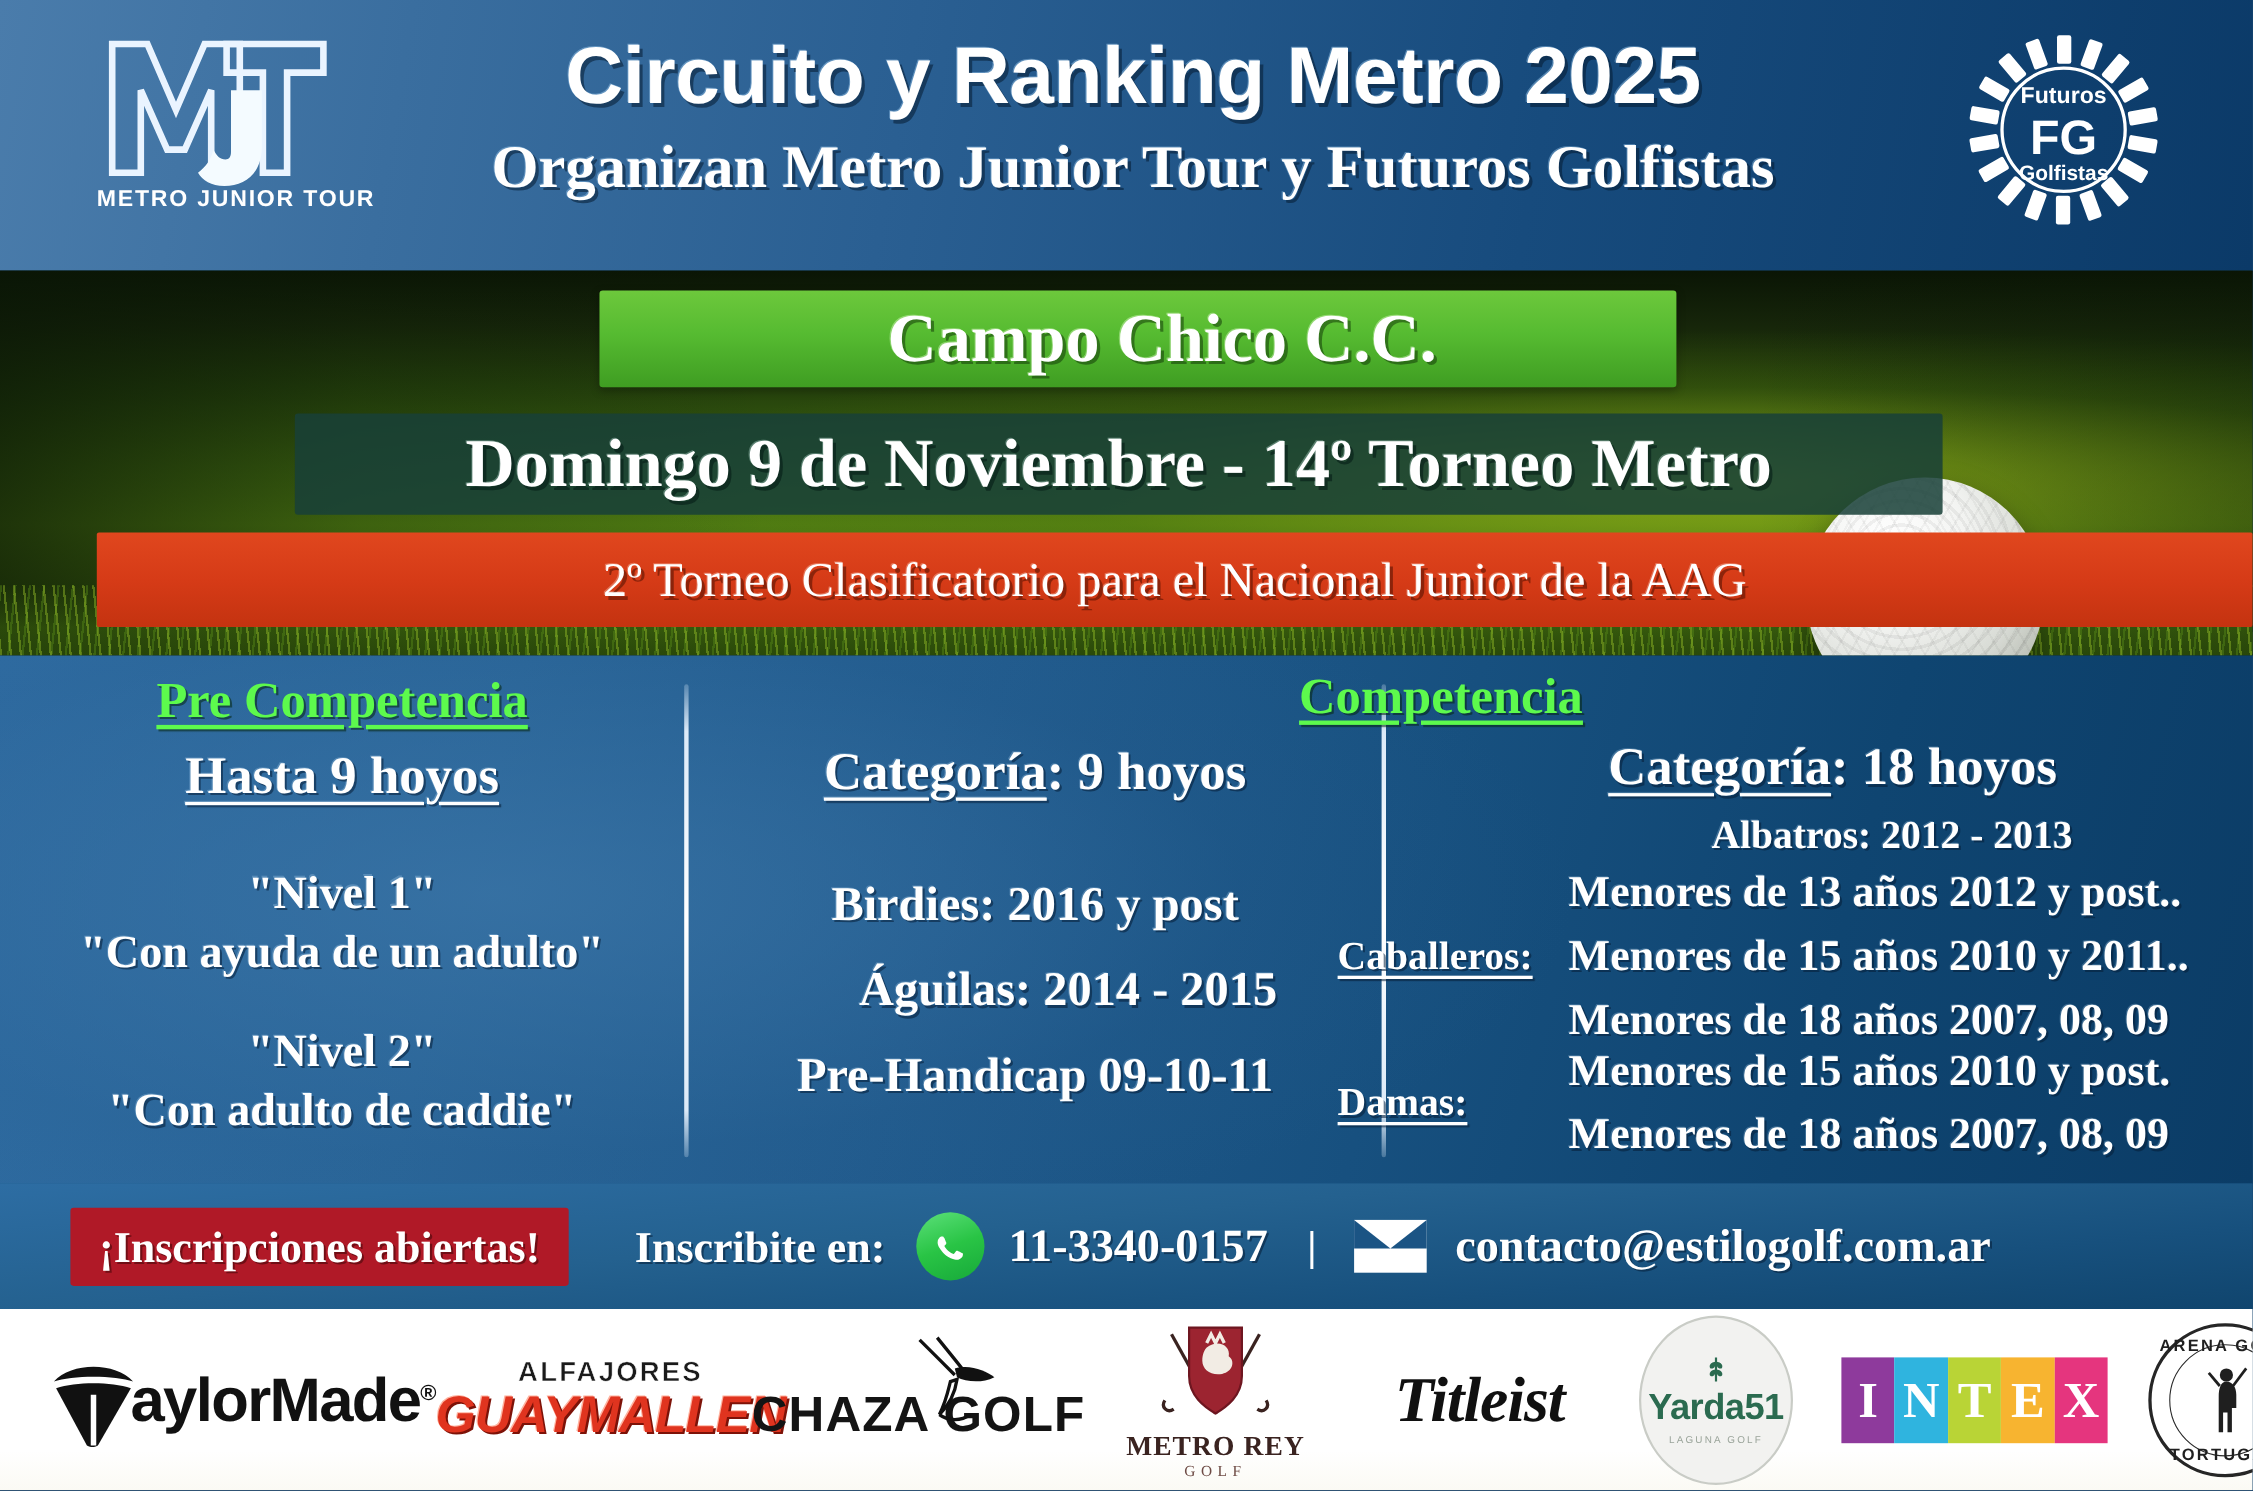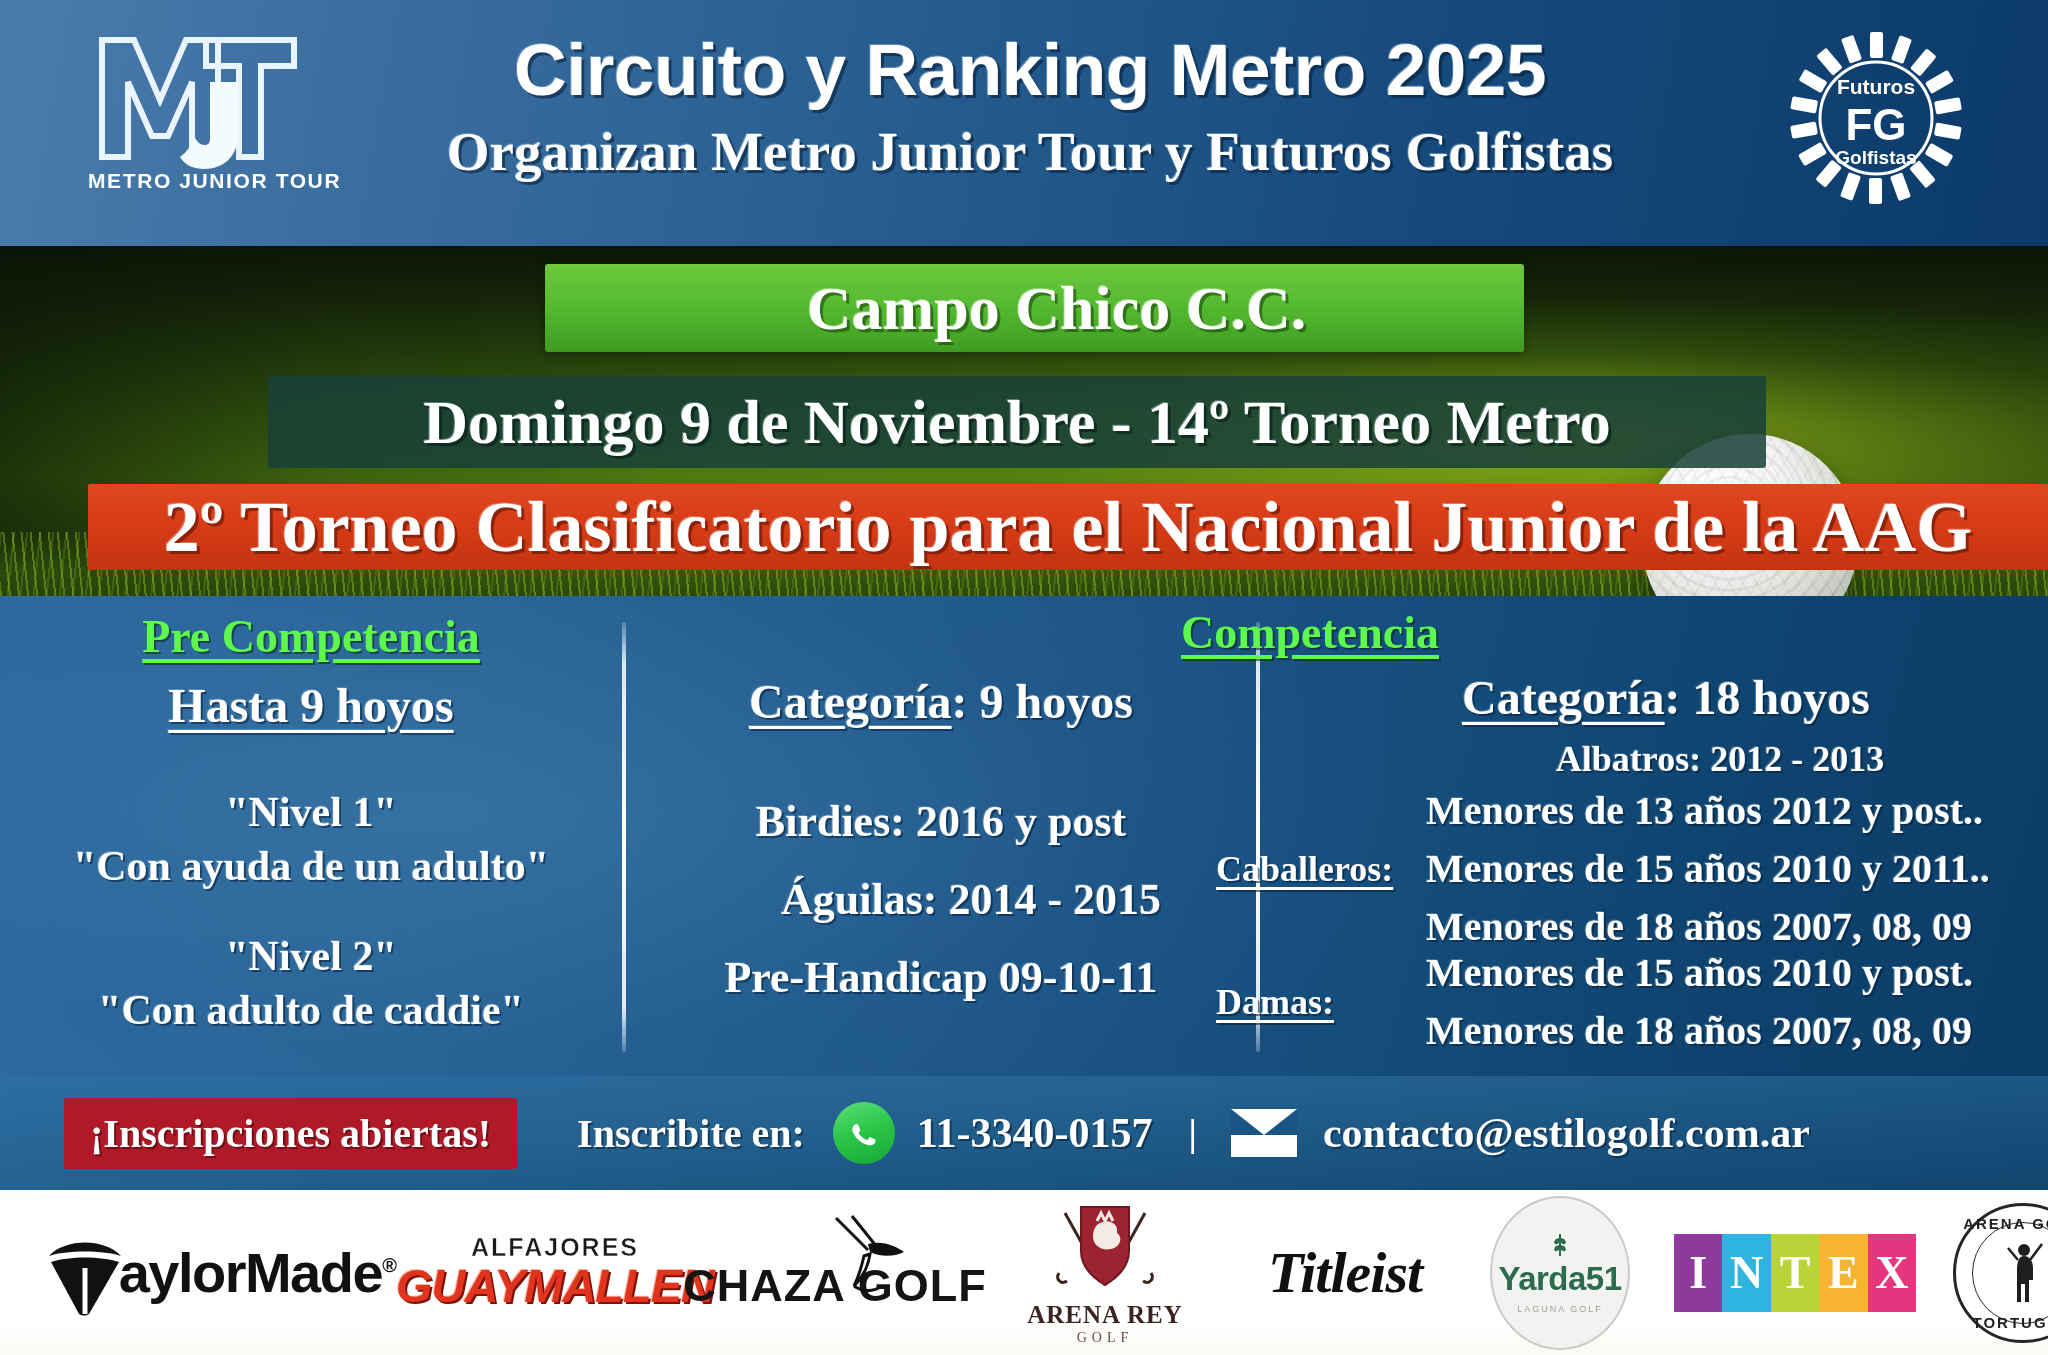--- a/index.html
+++ b/index.html
@@ -193,22 +193,22 @@
     position:absolute;
     left:88px; top:484px;
     width:1960px; height:86px;
     background:linear-gradient(180deg,#e0471e 0%,#d63b17 50%,#c43310 100%);
     border-radius:2px;
     display:flex; align-items:center; justify-content:center;
     z-index:5;
   }
   .band-qualifier .txt{
     font-family:"Liberation Serif", serif;
-    font-weight:bold;
-    font-size:72px;
+    font-weight:normal;
+    font-size:44px;
     color:#ffffff;
     text-shadow:3px 3px 0 rgba(90,20,4,.6), -1px -1px 0 rgba(255,220,205,.35);
     white-space:nowrap;
   }
 
   
   .panel{
     position:absolute;
     left:0; top:596px;
     width:2048px; height:480px;
@@ -733,21 +733,21 @@
       <div class="hr-wrap">
         <svg width="120" height="96" viewBox="0 0 120 96" aria-hidden="true">
           <path d="M20 14 L60 86" stroke="#3a2320" stroke-width="3"></path>
           <path d="M100 14 L60 86" stroke="#3a2320" stroke-width="3"></path>
           <path d="M14 74 C10 80 16 86 22 82" fill="none" stroke="#3a2320" stroke-width="3"></path>
           <path d="M106 74 C110 80 104 86 98 82" fill="none" stroke="#3a2320" stroke-width="3"></path>
           <path d="M36 8 H84 V52 C84 70 70 80 60 86 C50 80 36 70 36 52 Z" fill="#9c2430" stroke="#6e1620" stroke-width="2"></path>
           <path d="M52 26 C62 18 74 24 72 34 C78 38 76 48 66 50 C56 52 48 46 48 38 C48 32 50 28 52 26 Z" fill="#f2ece4"></path>
           <path d="M52 22 L56 14 L60 22 L64 14 L68 22" fill="none" stroke="#f2ece4" stroke-width="3"></path>
         </svg>
-        <div class="hr-name">ARENA REY</div>
+        <div class="hr-name">METRO REY</div>
         <div class="hr-sub">GOLF</div>
       </div>
     </div>
 
     <div class="sp sp-titleist">
       <div class="ti-text">Titleist</div>
     </div>
 
     <div class="sp sp-yarda">
       <div class="yd-seal">

